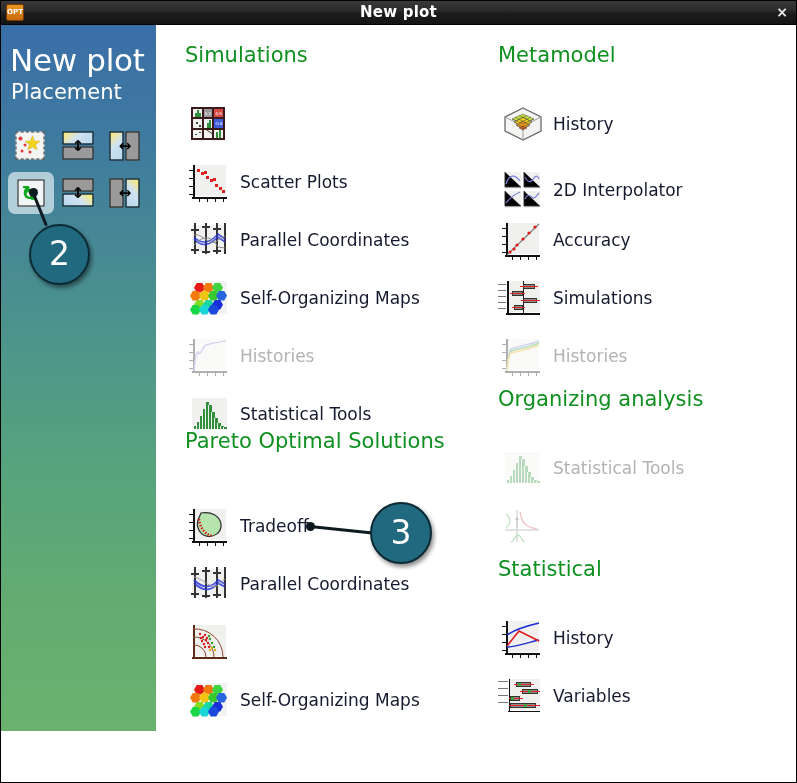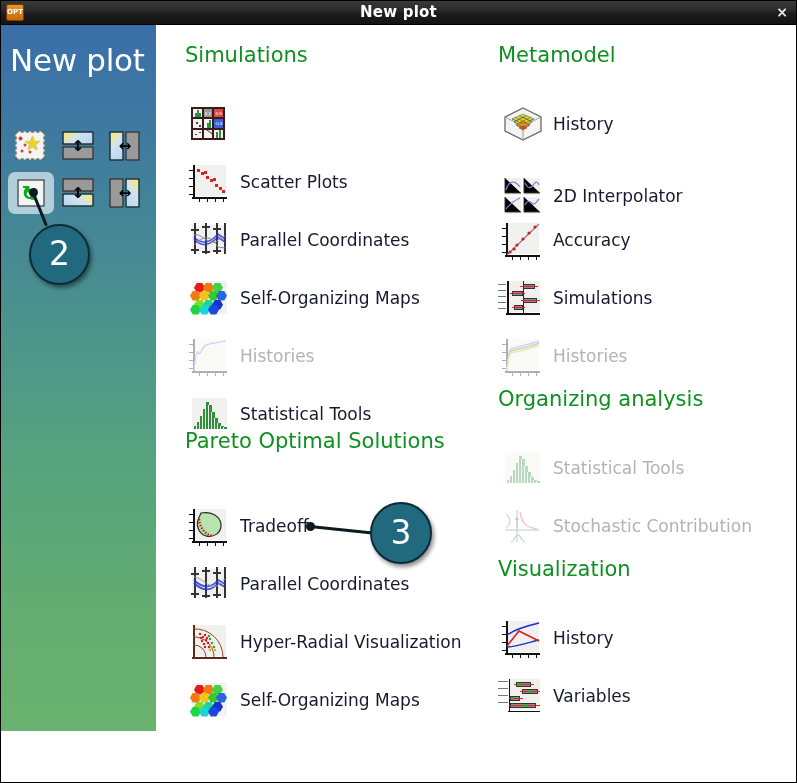--- a/index.html
+++ b/index.html
@@ -169,20 +169,21 @@
   <div class="titlebar">
     <div class="app-icon">OPT</div>
     <div class="titlebar-title">New plot</div>
     <div class="close-x">×</div>
   </div>
 
   <div class="dialog">
 
     <div class="sidebar">
       <div class="sidebar-title">New plot</div>
+      <div class="sidebar-sub">Placement</div>
 
       <div class="placement-grid">
 
         <div class="plc" style="left:0px;top:0px;">
           <div class="plc-inner">
               <div class="micon">
             <div class="starbox"></div>
             <div style="position:absolute;left:4px;top:6px;width:4px;height:4px;background:#e03a3a;border-radius:50%;"></div>
             <div style="position:absolute;left:9px;top:13px;width:3px;height:3px;background:#e03a3a;border-radius:50%;"></div>
             <div style="position:absolute;left:6px;top:19px;width:3px;height:3px;background:#e03a3a;border-radius:50%;"></div>
@@ -469,21 +470,20 @@
                   <circle cx="21" cy="22" r="1.2"></circle>
                 <circle cx="16" cy="11" r="1.2"></circle>
               </g>
               <g fill="#e0a817">
                 <circle cx="19" cy="23" r="1.2"></circle>
                   <circle cx="22" cy="25" r="1.2"></circle>
                   <circle cx="17" cy="25" r="1.2"></circle>
               </g>
             </svg>
           </div>
-          <div class="item-label">Hyper-Radial Visualization</div>
         </div>
 
         <div class="item" style="left:0;top:654px;width:300px;">
           <div class="ic">
             <div class="hexwrap">
               <div class="hex" style="left:2px;top:2px;background:#e61818;"></div>
               <div class="hex" style="left:11px;top:2px;background:#f07a0e;"></div>
               <div class="hex" style="left:20px;top:2px;background:#3fd43f;"></div>
               <div class="hex" style="left:-2px;top:10px;background:#f07a0e;"></div>
               <div class="hex" style="left:7px;top:10px;background:#f2c512;"></div>
@@ -525,21 +525,21 @@
                     <path d="M16,9.5 L27,15"></path>
                     <path d="M28,11 L17,17"></path>
                     <path d="M24,9.5 L13,15"></path>
                 </g>
               </g>
             </svg>
           </div>
           <div class="item-label">History</div>
         </div>
 
-        <div class="item" style="left:0;top:150px;width:290px;text-decoration:underline;">
+        <div class="item" style="left:0;top:144px;width:290px;text-decoration:underline;">
           <div class="ic">
             <div style="position:absolute;left:6px;top:1px;width:17px;height:17px;background:#f1f1ef;"></div>
             <div style="position:absolute;left:25px;top:1px;width:17px;height:17px;background:#f1f1ef;"></div>
             <div style="position:absolute;left:6px;top:20px;width:17px;height:17px;background:#f1f1ef;"></div>
             <div style="position:absolute;left:25px;top:20px;width:17px;height:17px;background:#f1f1ef;"></div>
             <svg style="position:absolute;left:5px;top:0;" width="38" height="38" viewBox="0 0 38 38">
               <g stroke="#333" stroke-width=".9">
                 <path d="M2,1 L2,16 L18,16"></path>
                   <path d="M21,1 L21,16 L37,16"></path>
                 <path d="M2,20 L2,35 L18,35"></path>
@@ -650,24 +650,23 @@
             <svg style="position:absolute;left:5px;top:1px;" width="38" height="36" viewBox="0 0 38 36">
               <path d="M14,2 L14,34" stroke="#555" stroke-width="1"></path>
               <path d="M2,22 L36,22" stroke="#555" stroke-width="1"></path>
               <path d="M17,4 C19,15 22,19 34,21" stroke="#e05050" stroke-width="1.4" fill="none"></path>
               <path d="M3,6 C8,10 8,16 3,20" stroke="#4aa84a" stroke-width="1.3" fill="none"></path>
               <path d="M8,34 C11,34 12,27 15,27 C18,27 19,34 22,34" stroke="#4aa84a" stroke-width="1.3" fill="none"></path>
               <path d="M14,10 L14,20" stroke="#555" stroke-width=".9"></path>
               <path d="M12,12 L14,9 L16,12" fill="#555"></path>
             </svg>
           </div>
-          <div class="item-label">Stochastic Contribution</div>
-        </div>
-
-        <div class="section-head" style="left:0;top:532px;">Visualization</div>
+        </div>
+
+        <div class="section-head" style="left:0;top:532px;">Statistical</div>
 
         <div class="item" style="left:0;top:592px;width:290px;">
           <div class="ic">
             <div class="plotbg"></div>
               <div class="axis-y"></div>
               <div class="axis-x"></div>
             <div class="tick tkx" style="left:14px;"></div>
               <div class="tick tkx" style="left:22px;"></div>
               <div class="tick tkx" style="left:30px;"></div>
               <div class="tick tkx" style="left:38px;"></div>

